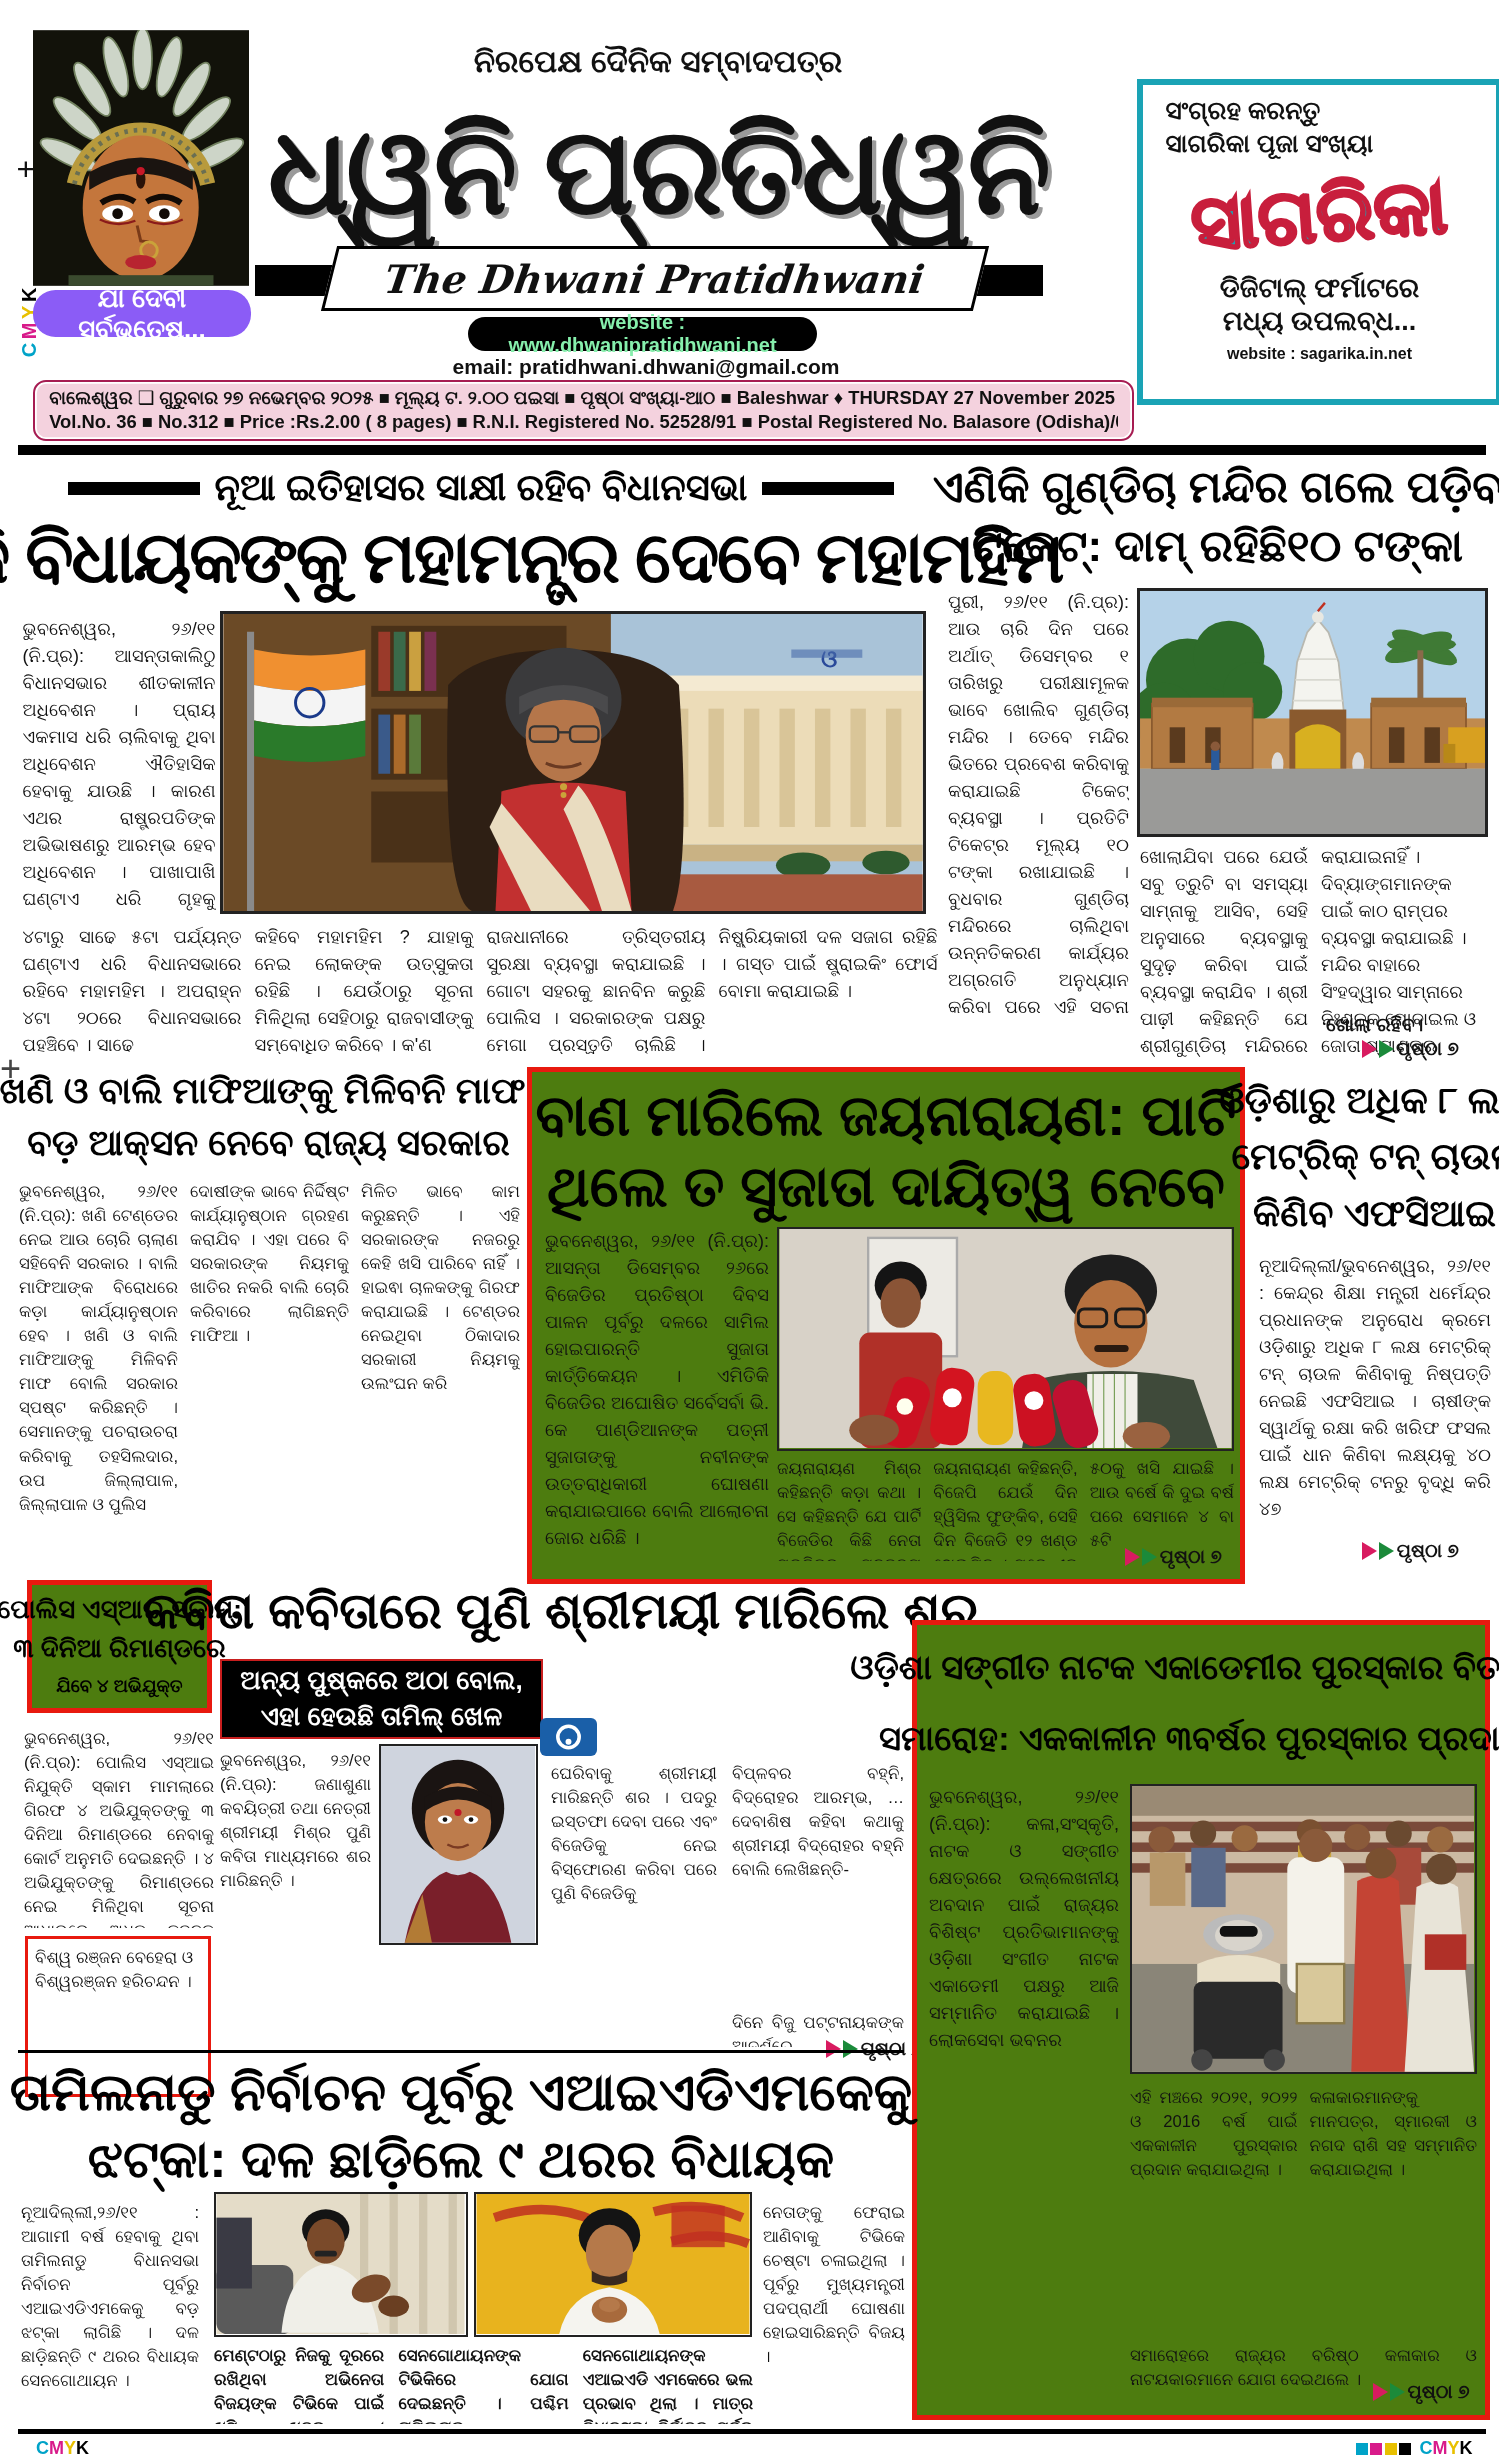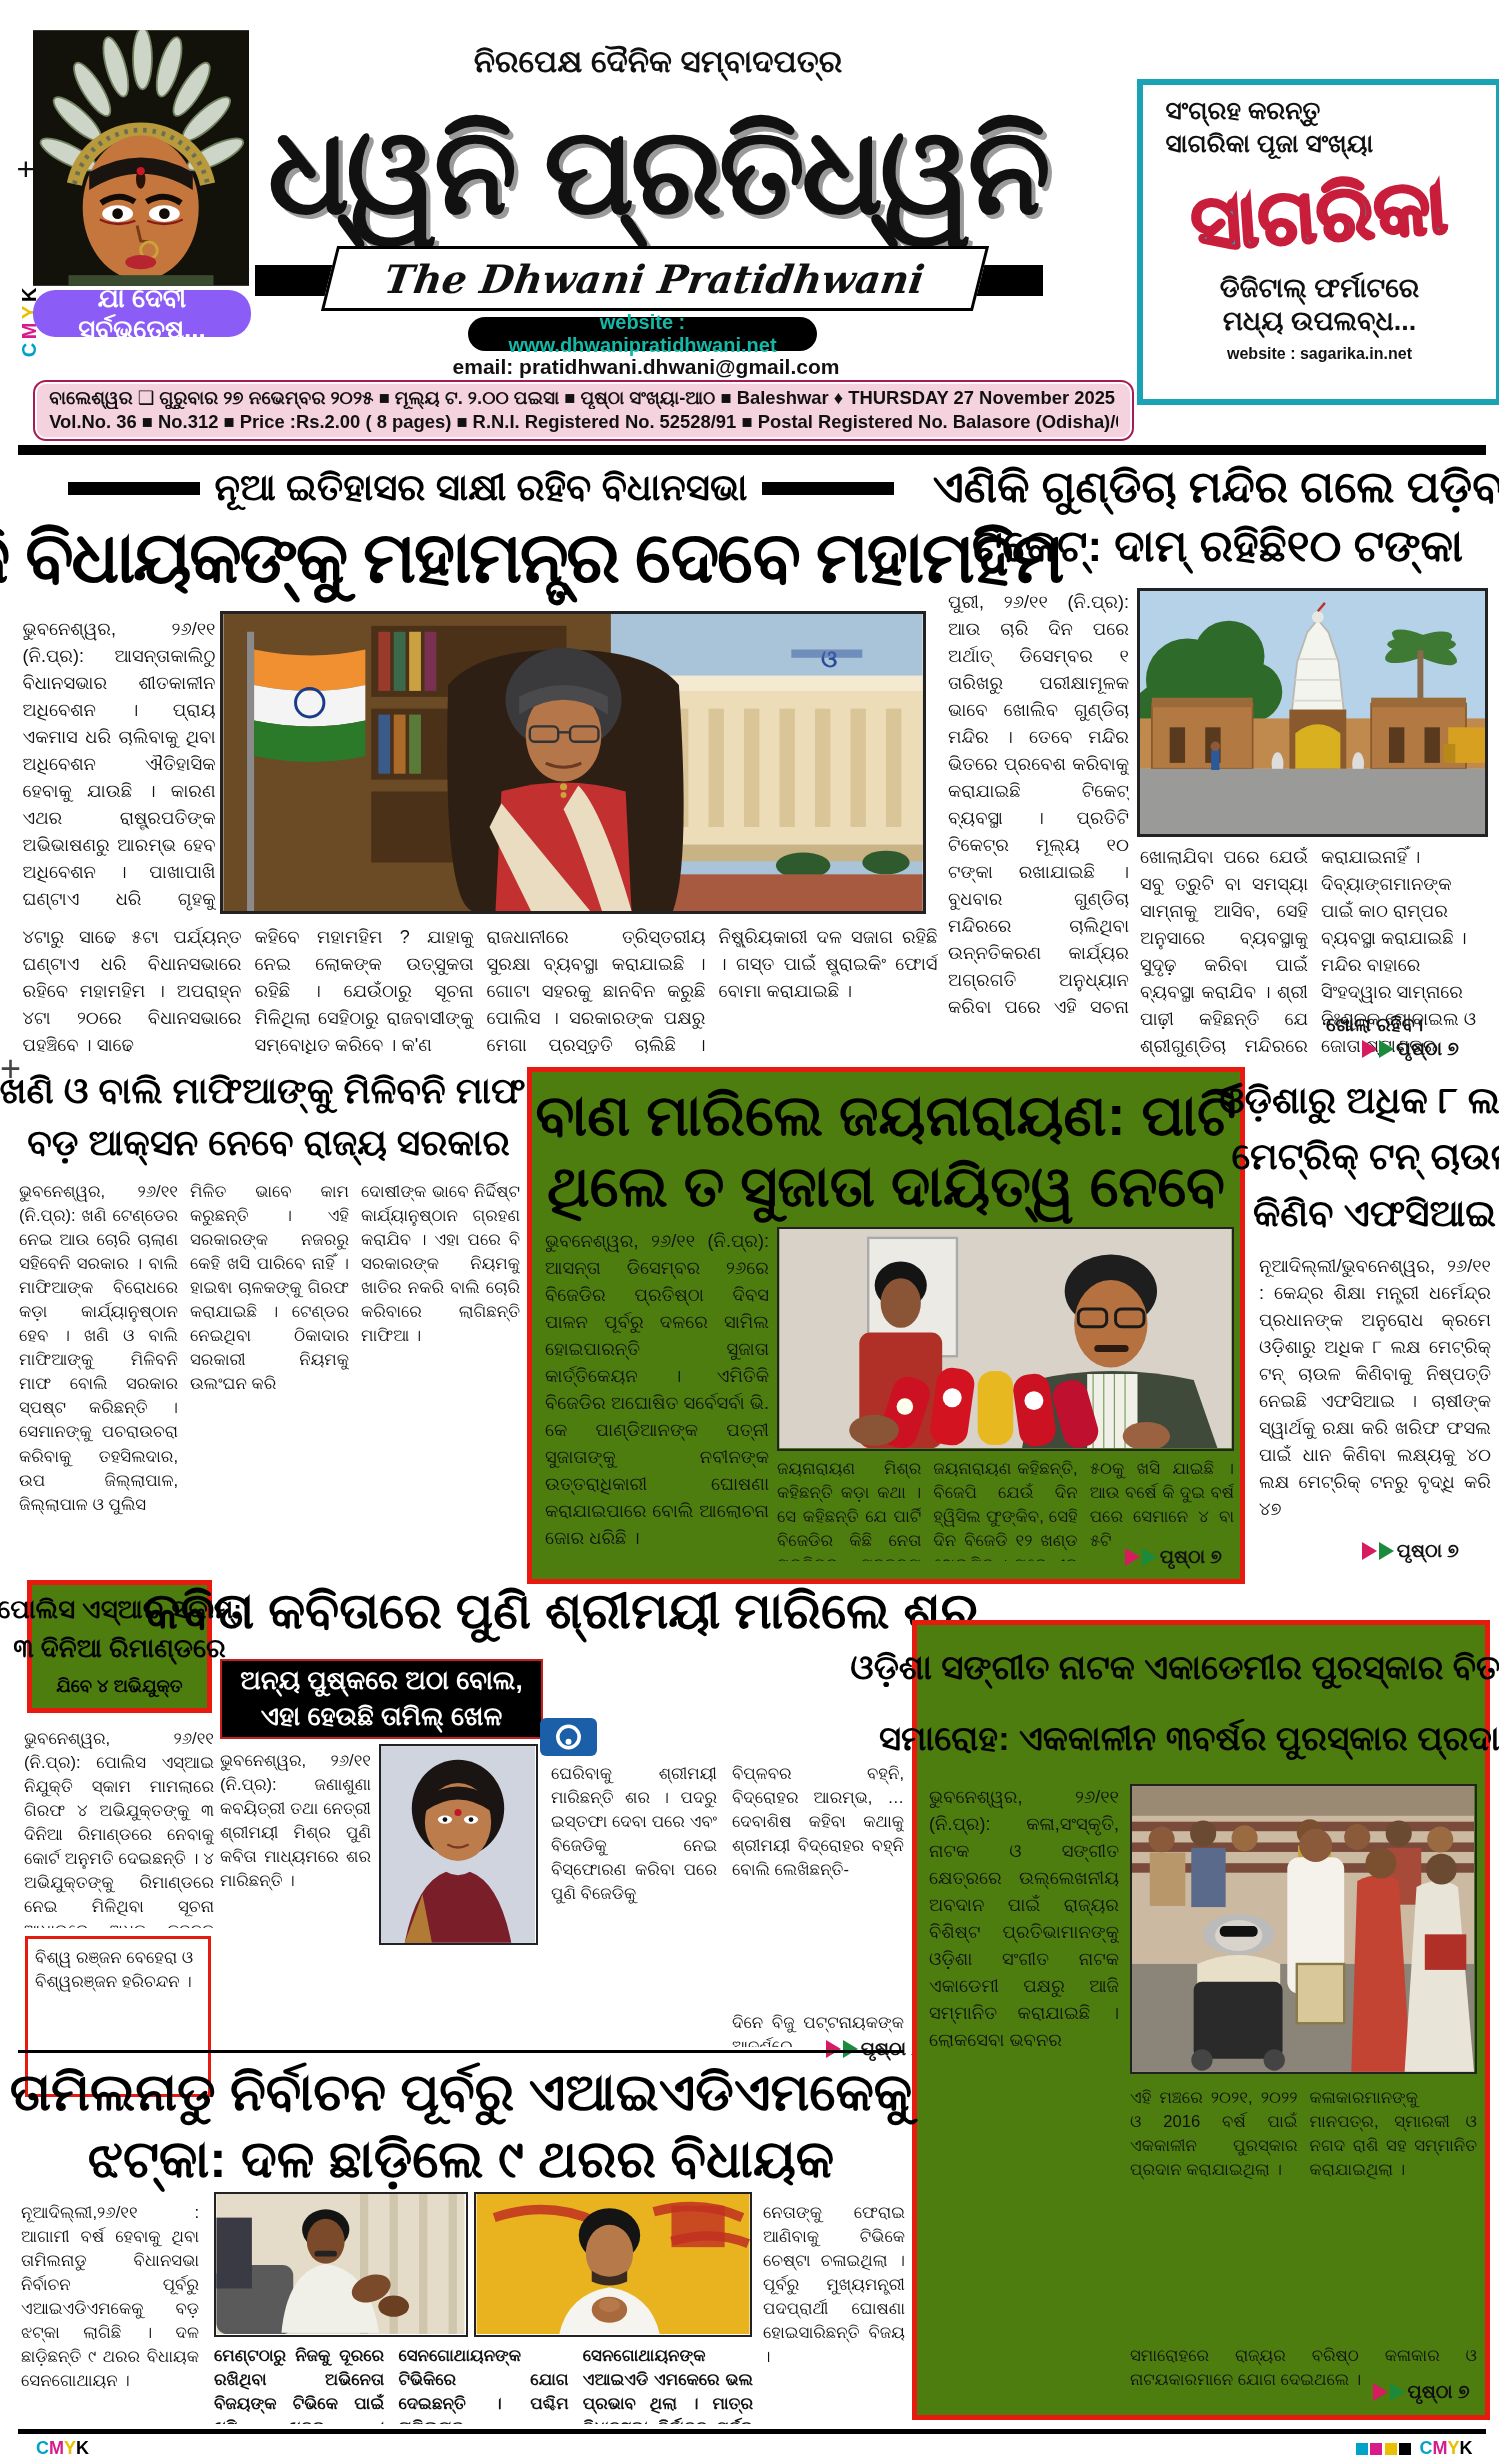--- a/index.html
+++ b/index.html
@@ -81,21 +81,21 @@
     <span style="font-size:31px;font-weight:800;">ନିରପେକ୍ଷ ଦୈନିକ ସମ୍ବାଦପତ୍ର</span>
   </div>
   <div class="abs ctr nowrap" style="left:237px;top:77px;width:841px;height:190px;">
     <span style="font-size:121px;font-weight:900;letter-spacing:-3.6px;text-shadow:4.1px 4.1px 0 #9a9a9a;">ଧ୍ୱନି ପ୍ରତିଧ୍ୱନି</span>
   </div>
   <div class="abs rule" style="left:255px;top:265px;width:788px;height:31px;"></div>
   <div class="abs ctr" style="left:329px;top:246px;width:646px;height:59px;background:#fff;border:3px solid #000;transform:skewX(-14deg);">
     <span style="transform:skewX(6deg);font-family:'DejaVu Serif','Liberation Serif',serif;font-style:italic;font-weight:700;font-size:39px;">The Dhwani Pratidhwani</span>
   </div>
   <div class="abs ctr" style="left:468px;top:317px;width:349px;height:34px;background:#000;border-radius:18px;">
-    <span style="color:#14b8a6;font-size:20px;font-weight:700;">website : www.dhwanipratidhwani.net</span>
+    <span style="color:#86efac;font-size:20px;font-weight:700;">website : www.dhwanipratidhwani.net</span>
   </div>
   <div class="abs ctr" style="left:409px;top:354px;width:474px;height:25px;">
     <span style="font-size:21px;font-weight:700;">email: pratidhwani.dhwani@gmail.com</span>
   </div>
 
   <div class="abs" style="left:1137px;top:79px;width:353px;height:314px;border:6.5px solid #1aa3b5;background:#fff;">
     <div style="margin:10.7px 0 0 22.5px;font-size:25px;font-weight:800;">ସଂଗ୍ରହ କରନ୍ତୁ</div>
     <div style="margin:3.6px 0 0 22.5px;font-size:25px;font-weight:800;">ସାଗରିକା ପୂଜା ସଂଖ୍ୟା</div>
     <div class="ctr" style="height:113px;">
       <span style="font-size:76px;font-weight:900;color:#1aa3b5;-webkit-text-stroke:3px #c81e3c;transform:rotate(-4deg);">ସାଗରିକା</span>
@@ -259,22 +259,22 @@
 
   <div class="abs" style="left:0px;top:1048px;font-size:36px;color:#444;">+</div>
   <div class="abs ctr nowrap" style="left:18px;top:1066px;width:501px;height:49px;">
     <span class="hl" style="font-size:36px;">ଖଣି ଓ ବାଲି ମାଫିଆଙ୍କୁ ମିଳିବନି ମାଫ:</span>
   </div>
   <div class="abs ctr nowrap" style="left:18px;top:1118px;width:501px;height:49px;">
     <span class="hl" style="font-size:36px;">ବଡ଼ ଆକ୍ସନ ନେବେ ରାଜ୍ୟ ସରକାର</span>
   </div>
   <div class="abs" style="left:19px;top:1180px;width:501px;height:391px;display:flex;gap:12px;">
     <div class="small-text" style="flex:1;overflow:hidden;">ଭୁବନେଶ୍ୱର, ୨୬/୧୧ (ନି.ପ୍ର): ଖଣି ଟେଣ୍ଡେର ନେଇ ଆଉ ଚୋରି ଚାଲାଣ ସହିବେନି ସରକାର । ବାଲି ମାଫିଆଙ୍କ ବିରୋଧରେ କଡ଼ା କାର୍ଯ୍ୟାନୁଷ୍ଠାନ ହେବ । ଖଣି ଓ ବାଲି ମାଫିଆଙ୍କୁ ମିଳିବନି ମାଫ ବୋଲି ସରକାର ସ୍ପଷ୍ଟ କରିଛନ୍ତି । ସେମାନଙ୍କୁ ପଚରାଉଚରା କରିବାକୁ ତହସିଲଦାର, ଉପ ଜିଲ୍ଲାପାଳ, ଜିଲ୍ଲାପାଳ ଓ ପୁଲିସ</div>
+    <div class="small-text" style="flex:1;overflow:hidden;">ଦୋଷୀଙ୍କ ଭାବେ ନିର୍ଦ୍ଦିଷ୍ଟ କାର୍ଯ୍ୟାନୁଷ୍ଠାନ ଗ୍ରହଣ କରାଯିବ । ଏହା ପରେ ବି ସରକାରଙ୍କ ନିୟମକୁ ଖାତିର ନକରି ବାଲି ଚୋରି କରିବାରେ ଲାଗିଛନ୍ତି ମାଫିଆ ।</div>
     <div class="small-text" style="flex:1;overflow:hidden;">ମିଳିତ ଭାବେ କାମ କରୁଛନ୍ତି । ଏହି ସରକାରଙ୍କ ନଜରରୁ କେହି ଖସି ପାରିବେ ନାହିଁ । ହାଇଵା ଚାଳକଙ୍କୁ ଗିରଫ କରାଯାଇଛି । ଟେଣ୍ଡର ନେଇଥିବା ଠିକାଦାର ସରକାରୀ ନିୟମକୁ ଉଲଂଘନ କରି</div>
-    <div class="small-text" style="flex:1;overflow:hidden;">ଦୋଷୀଙ୍କ ଭାବେ ନିର୍ଦ୍ଦିଷ୍ଟ କାର୍ଯ୍ୟାନୁଷ୍ଠାନ ଗ୍ରହଣ କରାଯିବ । ଏହା ପରେ ବି ସରକାରଙ୍କ ନିୟମକୁ ଖାତିର ନକରି ବାଲି ଚୋରି କରିବାରେ ଲାଗିଛନ୍ତି ମାଫିଆ ।</div>
   </div>
 
   <div class="abs redbox" style="left:527px;top:1067px;width:718px;height:517px;box-sizing:border-box;">
     <div class="ctr nowrap" style="height:71px;margin-top:8.3px;">
       <span class="hl" style="font-size:57px;">ବାଣ ମାରିଲେ ଜୟନାରାୟଣ: ପାର୍ଟି</span>
     </div>
     <div class="ctr nowrap" style="height:71px;">
       <span class="hl" style="font-size:57px;">ଥିଲେ ତ ସୁଜାତା ଦାୟିତ୍ୱ ନେବେ</span>
     </div>
     <div style="position:relative;height:349px;">

